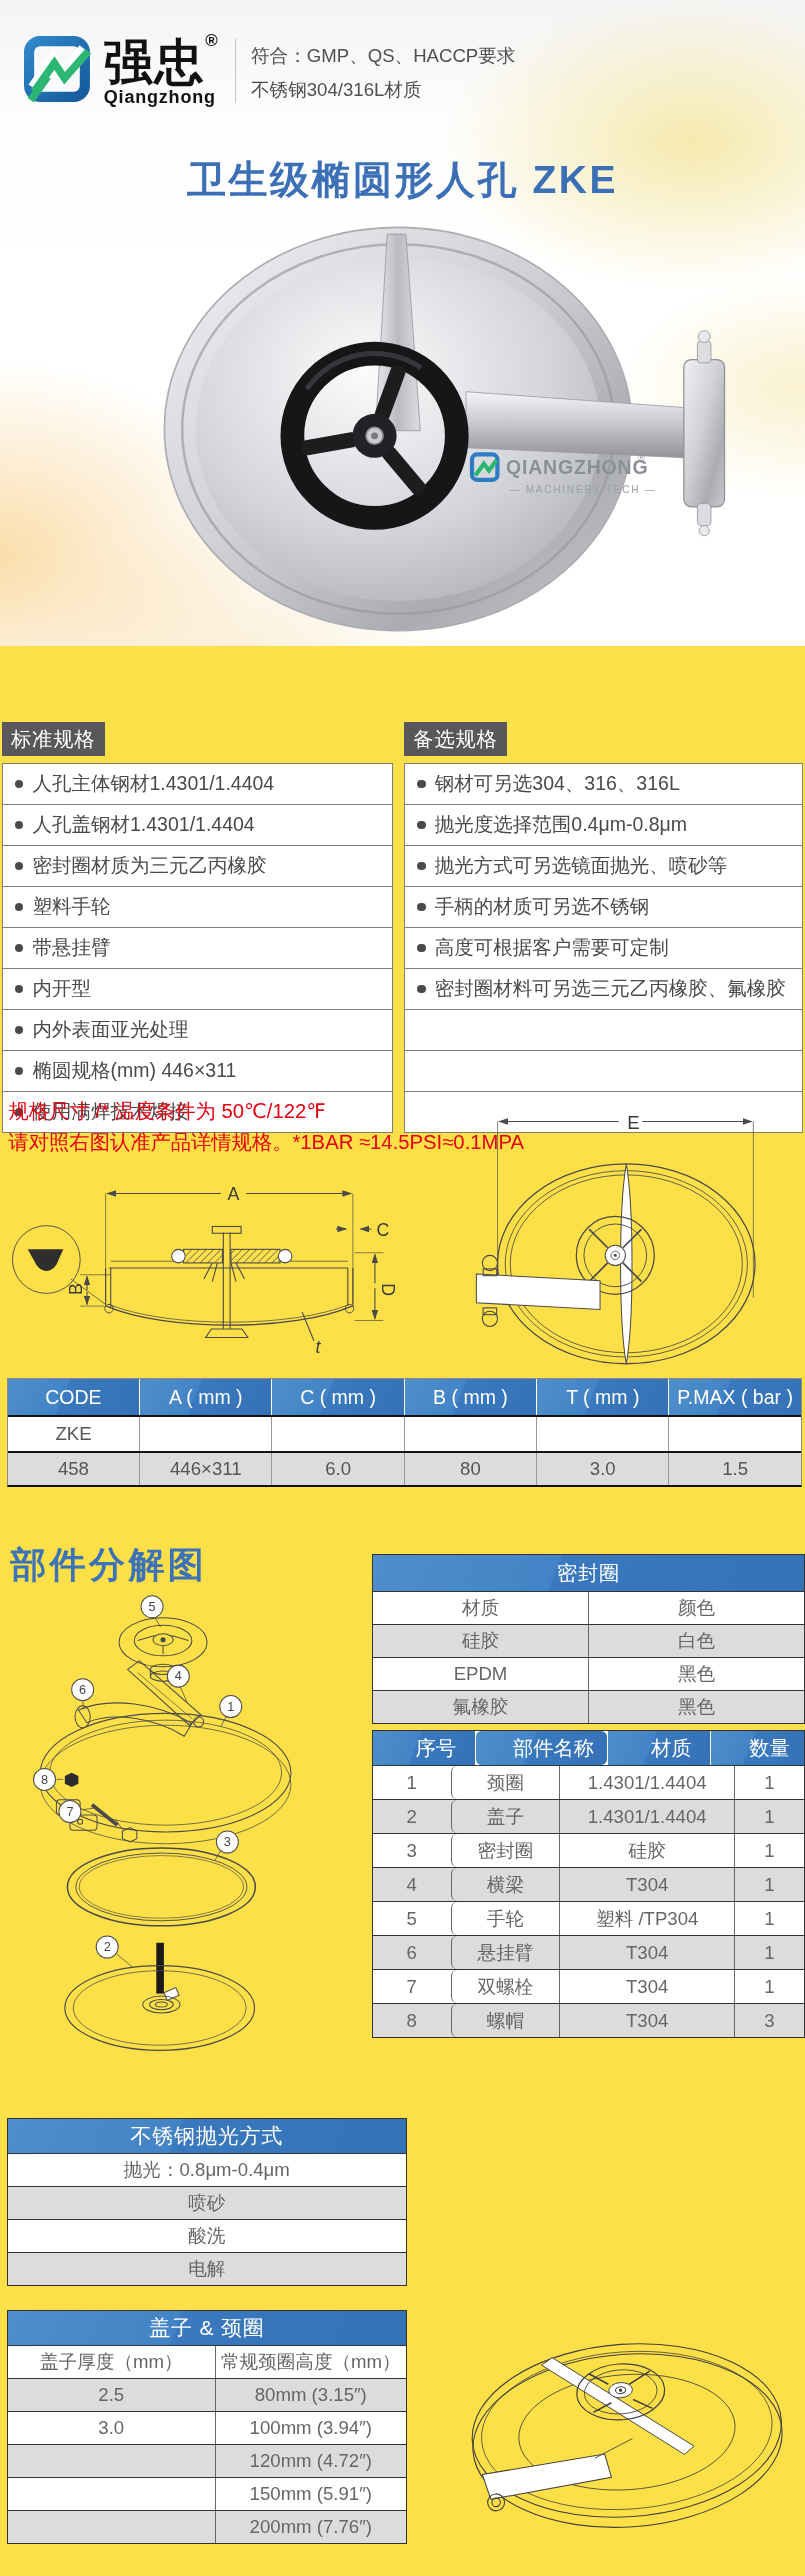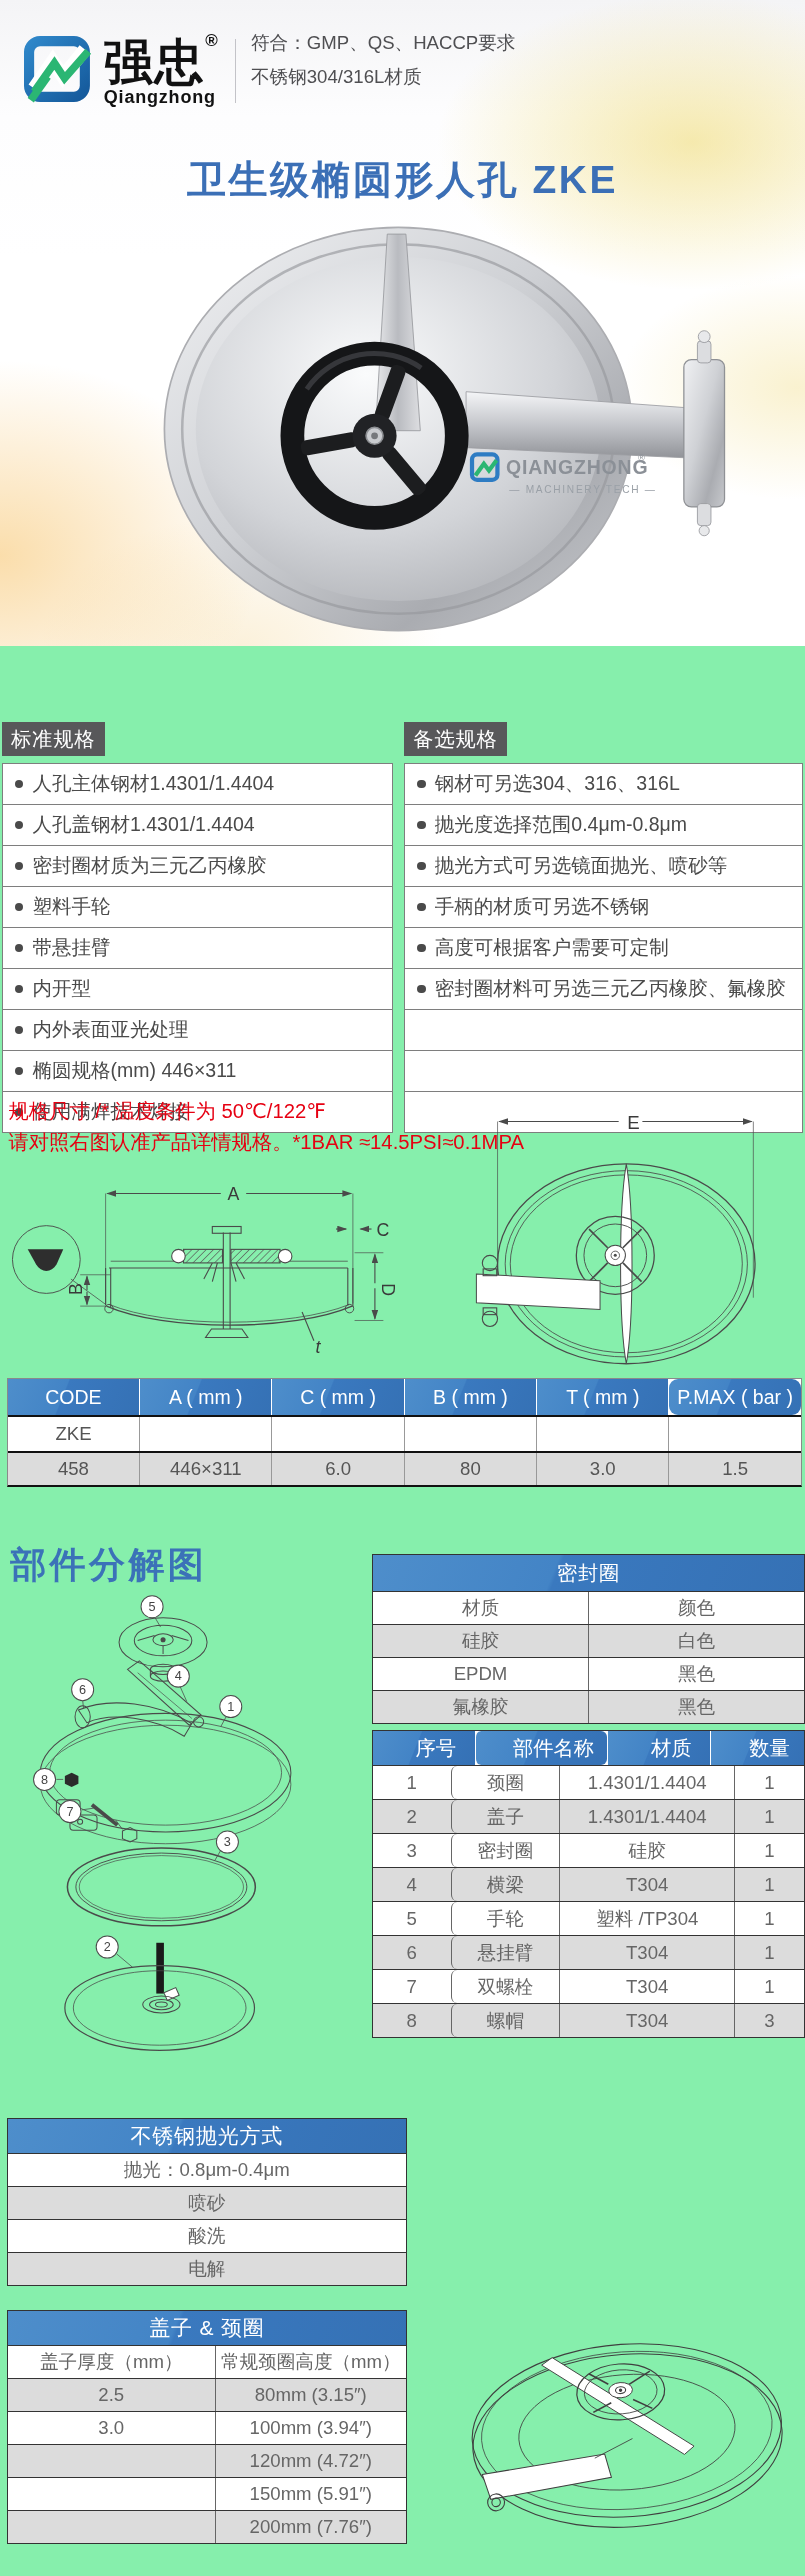--- a/index.html
+++ b/index.html
@@ -1,36 +1,36 @@
 <!DOCTYPE html>
 <html style="font-size:13.6px"><head>
 <meta charset="utf-8">
 <style>
   html,body{margin:0;padding:0;background:#ffffff;}
   body{font-family:"Liberation Sans","DejaVu Sans",sans-serif;}
-  #canvas{position:relative;width:805px;height:2576px;margin:0 auto;background:#86efac;overflow:hidden;}
+  #canvas{position:relative;width:805px;height:2576px;margin:0 auto;background:#fde047;overflow:hidden;}
 
   
   .top-bg{position:absolute;left:0;top:0;width:805px;height:646px;
     background:
       radial-gradient(364px 212px at 86% 22%, rgba(240,220,120,.60), rgba(240,220,120,0) 70%),
       radial-gradient(254px 161px at 99% 60%, rgba(243,225,150,.45), rgba(243,225,150,0) 70%),
       radial-gradient(364px 271px at 0% 86%, rgba(246,188,88,.50), rgba(246,188,88,0) 72%),
       radial-gradient(288px 186px at 30% 100%, rgba(244,214,150,.35), rgba(244,214,150,0) 70%),
       linear-gradient(#f4f4f6 0%, #fdfdfe 18%, #ffffff 40%);}
 
   
   .logo-wrap{position:absolute;left:22px;top:36px;display:flex;align-items:flex-start;}
   .logo-mark{width:75px;height:71px;}
   .logo-textblock{margin-left:6.8px;position:relative;}
   .logo-cn{font-size:49px;font-weight:bold;color:#111;line-height:53px;letter-spacing:1.7px;}
   .logo-reg{font-size:17px;font-weight:bold;color:#111;vertical-align:top;position:relative;top:-5.1px;}
   .logo-en{font-size:18px;font-weight:bold;color:#111;letter-spacing:0.8px;margin-top:-1.7px;}
   .header-divider{position:absolute;left:235px;top:39px;width:0.8px;height:64px;background:#c3c3c8;}
-  .taglines{position:absolute;left:251px;top:26px;}
+  .taglines{position:absolute;left:251px;top:39px;}
   .tagline{font-size:18.6px;color:#4f4f52;line-height:34px;}
 
   
   .main-title{position:absolute;left:0;top:153px;width:805px;text-align:center;
     font-size:39px;font-weight:bold;color:#3b6fb6;letter-spacing:2.5px;}
 
   
   .hero-svg{position:absolute;left:89px;top:217px;width:644px;height:424px;}
 
   
@@ -64,21 +64,21 @@
     border-left:0.8px solid #666;overflow:hidden;}
   .g-cell:first-child{border-left:none;}
   .g-row.gray{background:#dcdcdc;}
 
   
   .dims-table{position:absolute;left:6.8px;top:1378px;width:793px;border:0.8px solid #8a8a8a;border-bottom:2.5px solid #111;background:#fff;}
   .dims-head{display:flex;height:36px;}
   .dims-head .d-cell{flex:1;border-right:1.7px solid #fff;font-size:19.5px;color:#fff;
     display:flex;align-items:center;justify-content:center;
     background:linear-gradient(112deg,#4e8ecb 0%,#4384c6 42%,#3a79bf 43%,#3571b5 100%);}
-  .dims-head .d-cell:last-child{border-right:none;border-radius:9px;}
+  .dims-head .d-cell:last-child{border-right:none;}
   .dims-row{display:flex;border-top:2.5px solid #111;}
   .dims-row .d-cell{flex:1;border-right:0.8px solid #999;font-size:18.6px;color:#555;
     display:flex;align-items:center;justify-content:center;}
   .dims-row .d-cell:last-child{border-right:none;}
   .dims-row.r1{height:34px;background:#fff;}
   .dims-row.r2{height:32px;background:#dcdcdc;}
 
   
   .exploded-title{position:absolute;left:10.2px;top:1541px;font-size:36px;font-weight:bold;color:#3b72b8;letter-spacing:3.4px;}
 

